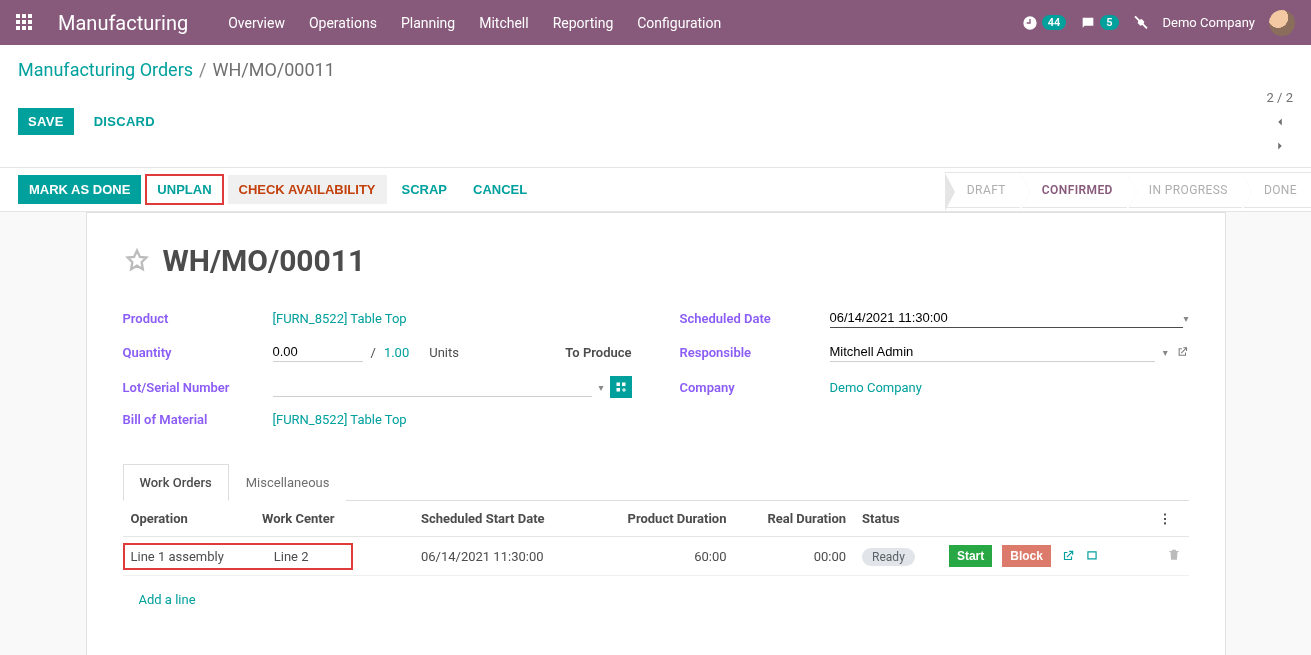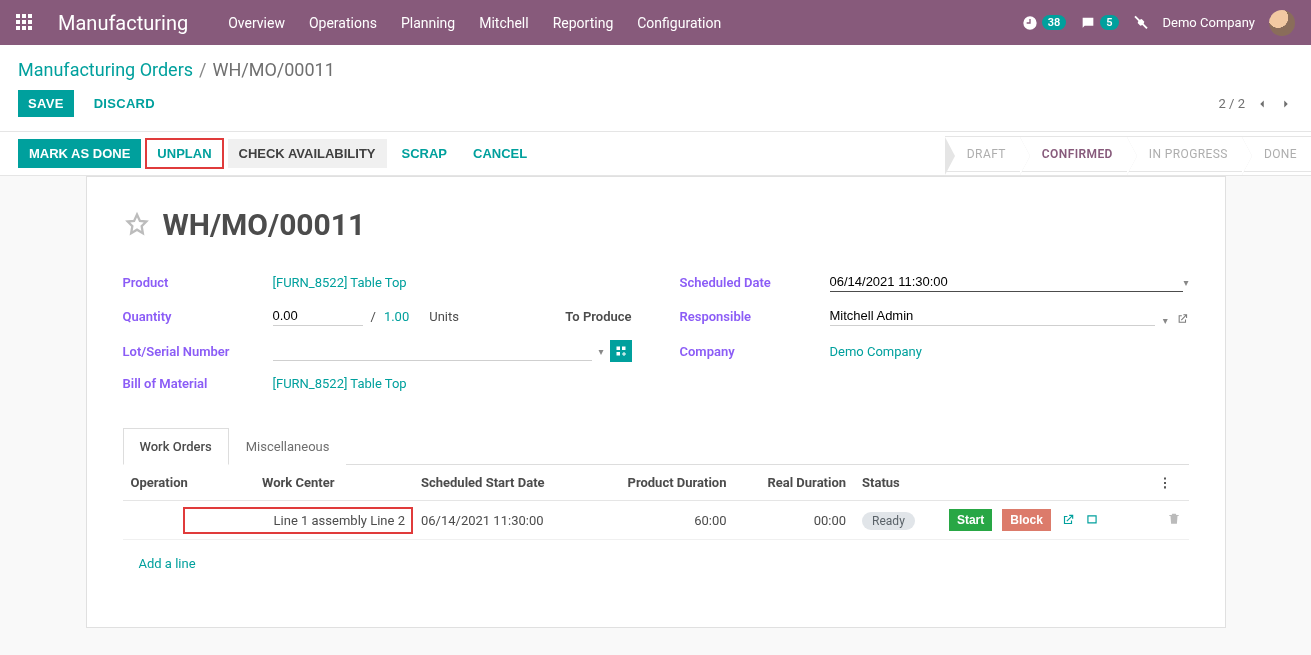--- a/index.html
+++ b/index.html
@@ -17,47 +17,47 @@
   .icon { display: inline-block; fill: #fff; }
   .avatar { width: 26px; height: 26px; border-radius: 50%; background: radial-gradient(circle at 35% 30%, #f2c9a2 0 40%, #8a6d5a 41% 100%); }
   .breadcrumb { padding: 14px 18px 6px; display: flex; align-items: center; font-size: 18px; }
   .breadcrumb a { color: #00a09d; text-decoration: none; }
   .breadcrumb .slash { color: #888; margin: 0 6px; }
   .breadcrumb .current { color: #6f6f6f; }
   .actions-row { display: flex; align-items: center; padding: 4px 18px 14px; gap: 10px; }
   .btn { font-size: 13px; font-weight: 600; padding: 6px 10px; border: none; cursor: pointer; text-transform: uppercase; letter-spacing: .3px; }
   .btn-primary { background: #00a09d; color: #fff; }
   .btn-link { background: none; color: #00a09d; }
-  .pager { margin-left: auto; display: flex; align-items: center; gap: 10px; color: #6f6f6f; }
+  .pager { margin-left: auto; display: flex; align-items: center; gap: 10px; color: #6f6f6f; flex-direction: column; }
   .chev { width: 14px; height: 14px; cursor: pointer; }
   .statusbar { display: flex; align-items: center; border-top: 1px solid #e5e5e5; border-bottom: 1px solid #e5e5e5; }
   .statusbar-left { display: flex; align-items: center; gap: 4px; padding: 6px 18px; flex-wrap: wrap; }
   .sb-btn { font-size: 13px; font-weight: 600; padding: 6px 10px; border: 1px solid transparent; cursor: pointer; background: none; }
   .sb-primary { background: #00a09d; color: #fff; }
   .sb-highlight { color: #00a09d; border: 2px solid #e03b3b; background: #fff; }
-  .sb-muted { background: #f0f0f0; color: #404040; }
+  .sb-muted { background: #f0f0f0; color: #c2410c; }
   .sb-linkish { color: #00a09d; }
   .statusbar-right { margin-left: auto; display: flex; align-items: stretch; }
   .stage { position: relative; padding: 10px 14px 10px 22px; font-size: 12px; letter-spacing: .4px; color: #aeaeae; background: #fff; border-top: 1px solid #e5e5e5; border-bottom: 1px solid #e5e5e5; }
   .stage::before, .stage::after { content:''; position:absolute; top:0; width:0; height:0; border-top:19px solid transparent; border-bottom:19px solid transparent; }
   .stage::before { left:0; border-left:10px solid #e5e5e5; }
   .stage::after { right:-10px; border-left:10px solid #fff; z-index:1; }
   .stage.active { color: #875a7b; font-weight: 600; }
   .form-sheet { max-width: 1140px; margin: 0 auto; border: 1px solid #e0e0e0; padding: 30px 36px 40px; background: #fff; }
   .title-row { display: flex; align-items: center; gap: 12px; margin-bottom: 30px; }
   .star { width: 28px; height: 28px; cursor: pointer; color: #bcbcbc; }
   .title { font-size: 30px; color: #4c4c4c; }
   .fields { display: grid; grid-template-columns: 1fr 1fr; column-gap: 48px; row-gap: 14px; }
   .field { display: grid; grid-template-columns: 150px 1fr; align-items: center; }
   .flabel { font-weight: 600; color: #8b5cf6; font-size: 13px; }
   .fvalue a { color: #00a09d; text-decoration: none; }
   .fvalue { font-size: 13px; }
   .qty-row { display: flex; align-items: center; gap: 8px; }
   .qty-input { border: none; border-bottom: 1px solid #cfcfcf; width: 90px; font-size: 13px; padding: 2px 0; }
-  .responsible-line .fvalue { display: flex; align-items: flex-end; gap: 8px; }
+  .responsible-line .fvalue { display: flex; align-items: center; gap: 8px; }
   .underinput { border: none; border-bottom: 1px solid #4c4c4c; width: 100%; font-size: 13px; padding: 2px 0; background: transparent; }
   .sel-caret { color: #888; font-size: 10px; cursor: pointer; }
   .ext-icon { width: 14px; height: 14px; cursor: pointer; color: #7c7c7c; }
   .lot-wrap { display: flex; align-items: center; gap: 6px; }
   .lot-field { flex: 1; border: none; border-bottom: 1px solid #cfcfcf; font-size: 13px; padding: 2px 0; }
   .square-btn { background: #00a09d; width: 22px; height: 22px; display: inline-flex; align-items: center; justify-content: center; cursor: pointer; }
   .square-btn svg { fill: #fff; width: 12px; height: 12px; }
   .tabs { margin-top: 36px; border-bottom: 1px solid #ddd; display: flex; }
   .tab { padding: 10px 16px; font-size: 13px; color: #6f6f6f; border: 1px solid transparent; border-bottom: none; cursor: pointer; background: #fff; position: relative; top: 1px; }
   .tab.active { border-color: #ddd; border-bottom: 1px solid #fff; color: #4c4c4c; font-weight: 500; }
@@ -104,21 +104,21 @@
     <a>Mitchell</a>
     <a>Reporting</a>
     <a>Configuration</a>
   </nav>
   <div class="top-spacer"></div>
   <div class="top-right">
     <div class="pill">
       <svg class="icon" width="16" height="16" viewBox="0 0 24 24">
           <path d="M12 2a10 10 0 100 20 10 10 0 000-20zm1 11H7v-2h4V6h2v7z"></path>
         </svg>
-      <span class="badge">38</span>
+      <span class="badge">44</span>
     </div>
     <div class="pill">
       <svg class="icon" width="16" height="16" viewBox="0 0 24 24">
           <path d="M4 4h16v12H7l-3 3V4z"></path>
         </svg>
       <span class="badge">5</span>
     </div>
     <svg class="icon" width="16" height="16" viewBox="0 0 24 24">
         <path d="M22 19l-6-6 1-3-4-4-3 1-6-6-2 2 6 6-1 3 4 4 3-1 6 6z"></path>
       </svg>
@@ -250,21 +250,21 @@
         <th>Scheduled Start Date</th>
         <th class="r">Product Duration</th>
         <th class="r">Real Duration</th>
         <th>Status</th>
         <th></th>
         <th class="th-menu"><span>⋮</span></th>
       </tr>
     </thead>
     <tbody>
       <tr>
-        <td colspan="2" style="padding:4px 0;text-align:right;">
+        <td colspan="2" style="padding:4px 0;">
           <div class="opcell-wrap">
             <span style="display:inline-block;width:140px;">Line 1 assembly</span>
             <span>Line 2</span>
           </div>
         </td>
         <td>06/14/2021 11:30:00</td>
         <td class="r">60:00</td>
         <td class="r">00:00</td>
         <td>
           <span class="status-badge">Ready</span>

